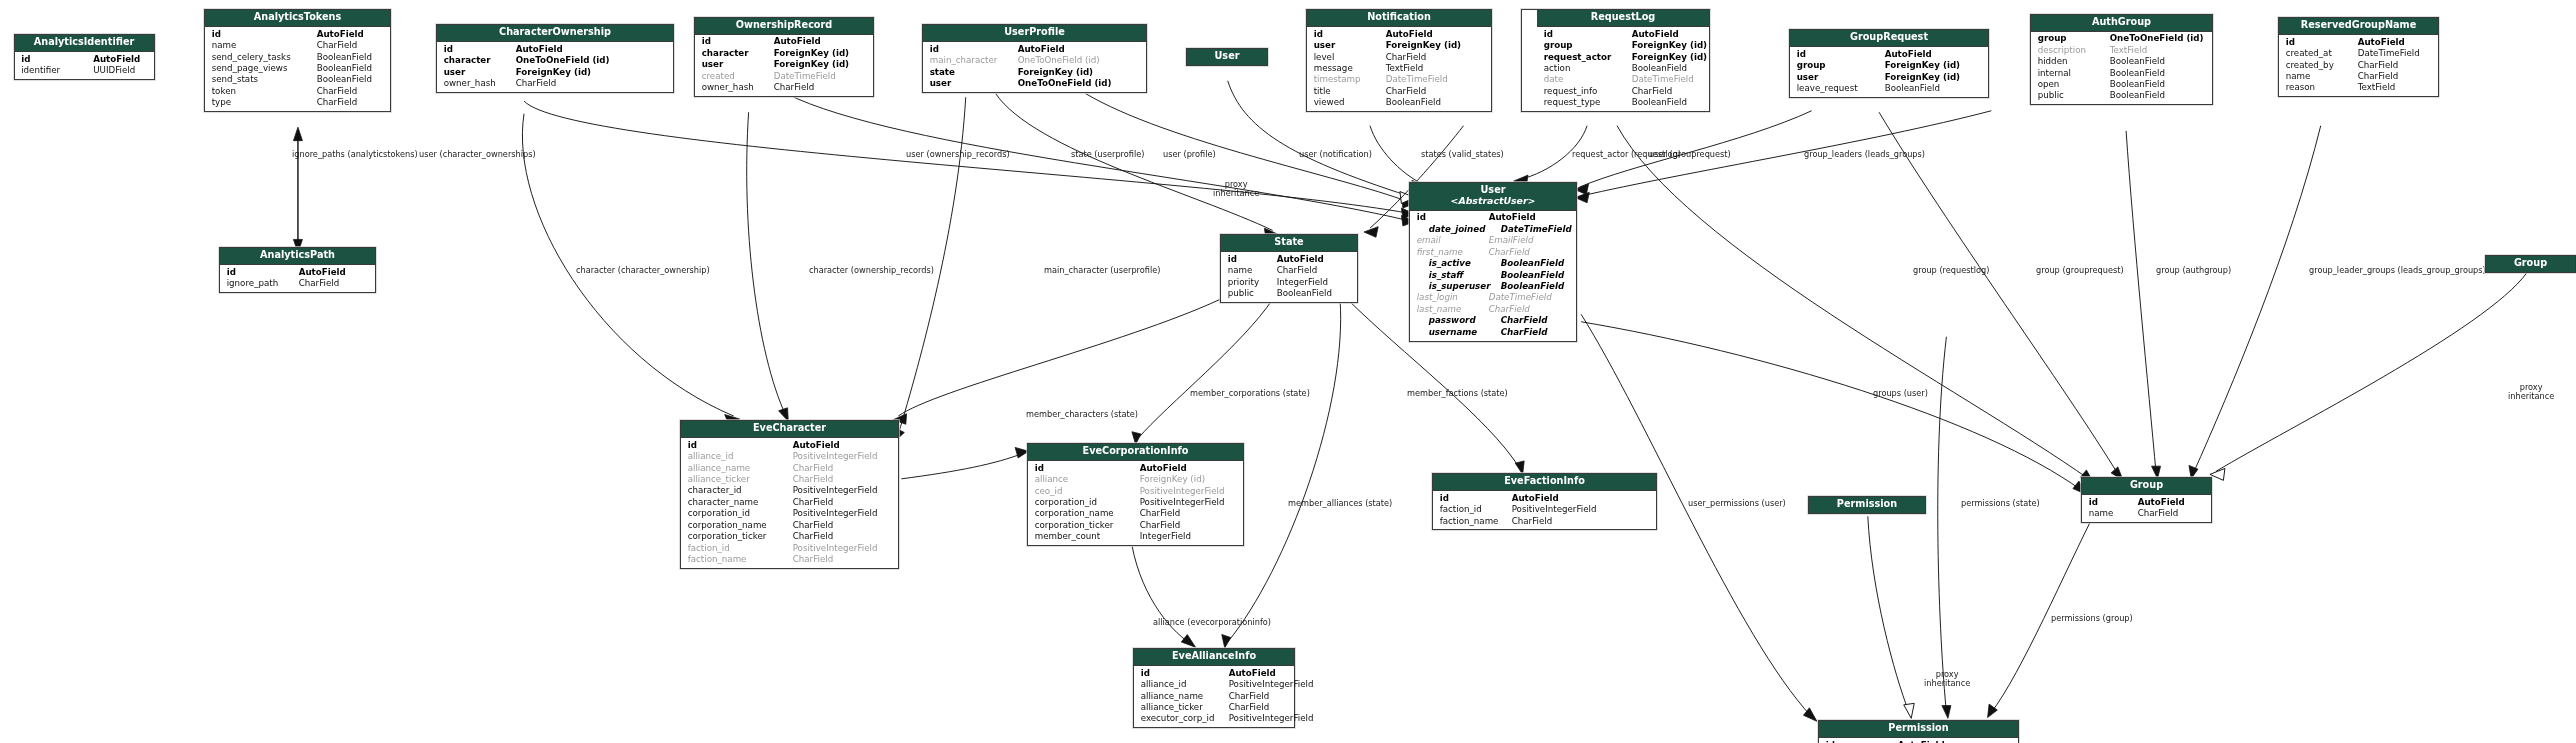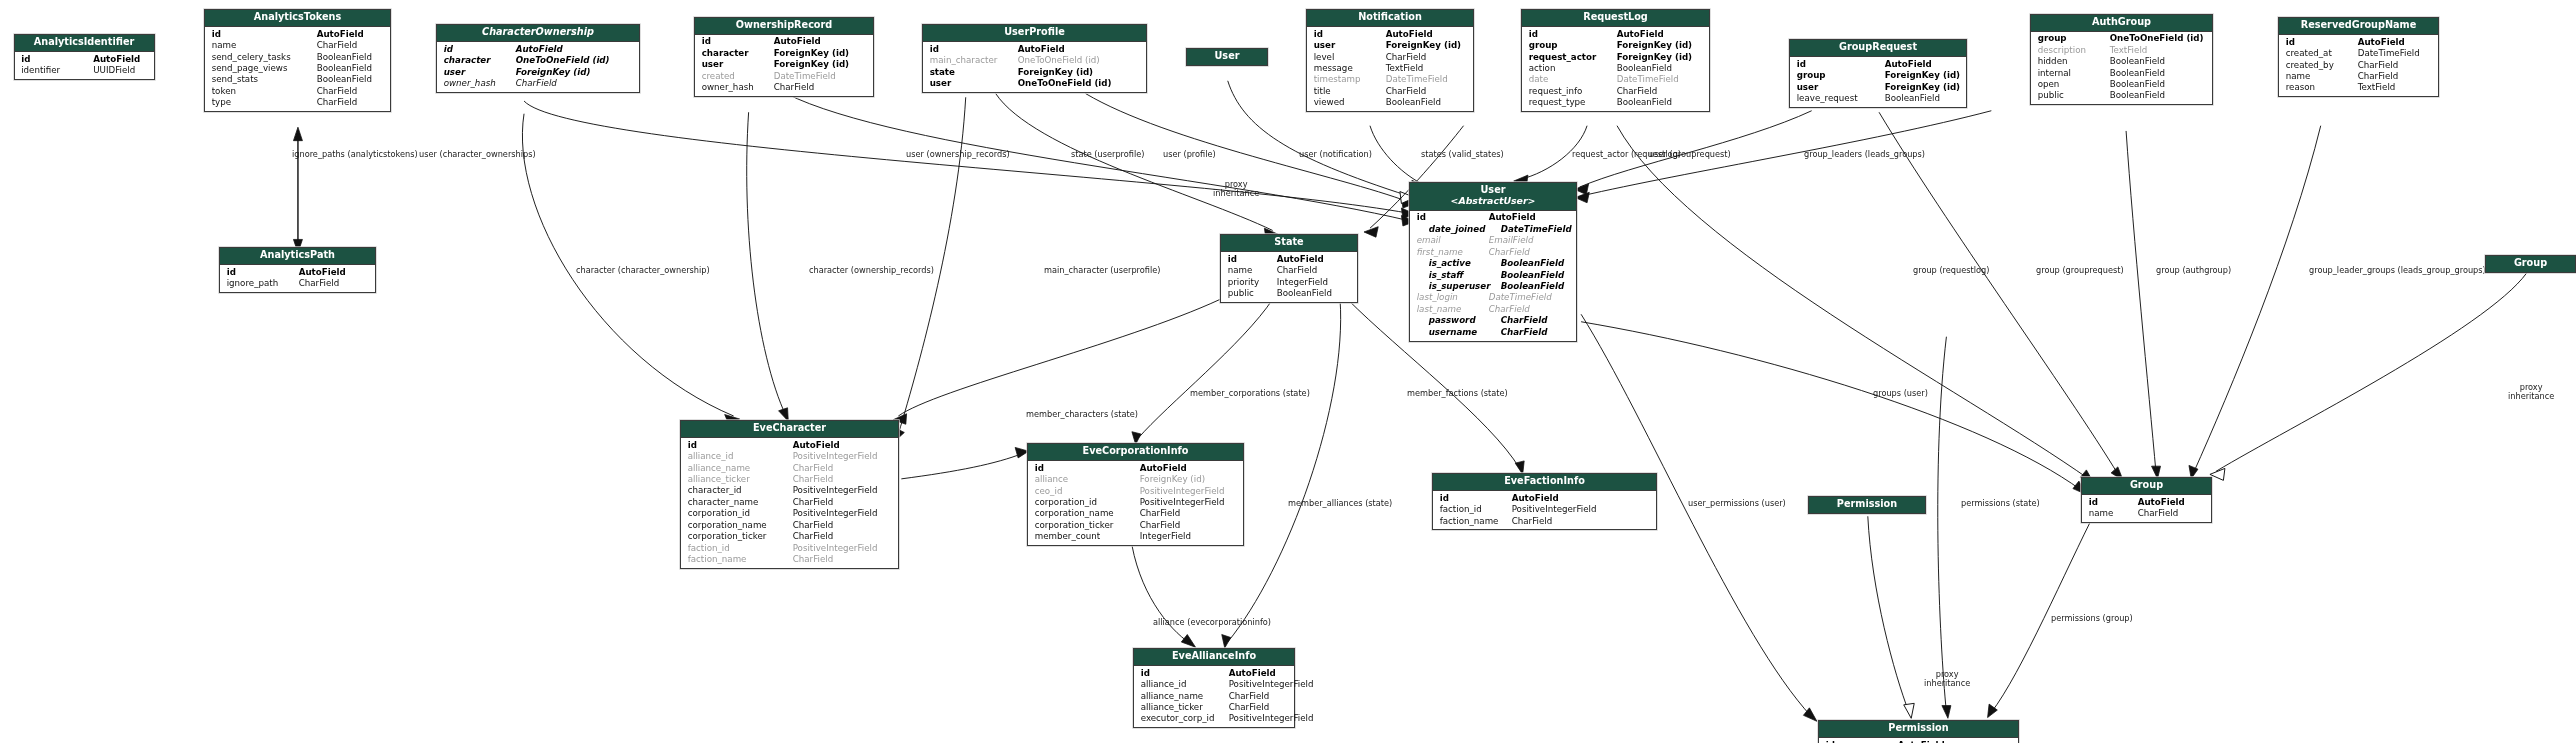--- a/index.html
+++ b/index.html
@@ -235,21 +235,21 @@
           <div class="row bold">
             <span class="fname">id</span>
             <span class="ftype">AutoField</span>
           </div>
           <div class="row normal">
             <span class="fname">ignore_path</span>
             <span class="ftype">CharField</span>
           </div>
         </div>
       </div>
-      <div class="entity" style="left: 436px; top: 24px; width: 204px; font-style: italic;">
+      <div class="entity" style="left: 436px; top: 24px; width: 238px;">
         <div class="title">CharacterOwnership</div>
         <div class="rows">
           <div class="row bold">
             <span class="fname">id</span>
             <span class="ftype">AutoField</span>
           </div>
           <div class="row bold">
             <span class="fname">character</span>
             <span class="ftype">OneToOneField (id)</span>
           </div>
@@ -305,21 +305,21 @@
           </div>
           <div class="row bold">
             <span class="fname">user</span>
             <span class="ftype">OneToOneField (id)</span>
           </div>
         </div>
       </div>
       <div class="entity titleonly narrow" style="left: 1186px; top: 48px; width: 82px;">
         <div class="title">User</div>
       </div>
-      <div class="entity" style="left: 1306px; top: 9px; width: 168px;">
+      <div class="entity" style="left: 1306px; top: 9px; width: 186px;">
         <div class="title">Notification</div>
         <div class="rows">
           <div class="row bold">
             <span class="fname">id</span>
             <span class="ftype">AutoField</span>
           </div>
           <div class="row bold">
             <span class="fname">user</span>
             <span class="ftype">ForeignKey (id)</span>
           </div>
@@ -338,21 +338,21 @@
           <div class="row normal">
             <span class="fname">title</span>
             <span class="ftype">CharField</span>
           </div>
           <div class="row normal">
             <span class="fname">viewed</span>
             <span class="ftype">BooleanField</span>
           </div>
         </div>
       </div>
-      <div class="entity wide" style="left: 1521px; top: 9px; width: 189px;">
+      <div class="entity wide" style="left: 1521px; top: 9px; width: 189px; padding-left: 15px;">
         <div class="title">RequestLog</div>
         <div class="rows">
           <div class="row bold">
             <span class="fname">id</span>
             <span class="ftype">AutoField</span>
           </div>
           <div class="row bold">
             <span class="fname">group</span>
             <span class="ftype">ForeignKey (id)</span>
           </div>
@@ -371,21 +371,21 @@
           <div class="row normal">
             <span class="fname">request_info</span>
             <span class="ftype">CharField</span>
           </div>
           <div class="row normal">
             <span class="fname">request_type</span>
             <span class="ftype">BooleanField</span>
           </div>
         </div>
       </div>
-      <div class="entity wide" style="left: 1789px; top: 39px; width: 178px;">
+      <div class="entity wide" style="left: 1789px; top: 29px; width: 200px;">
         <div class="title">GroupRequest</div>
         <div class="rows">
           <div class="row bold">
             <span class="fname">id</span>
             <span class="ftype">AutoField</span>
           </div>
           <div class="row bold">
             <span class="fname">group</span>
             <span class="ftype">ForeignKey (id)</span>
           </div>

